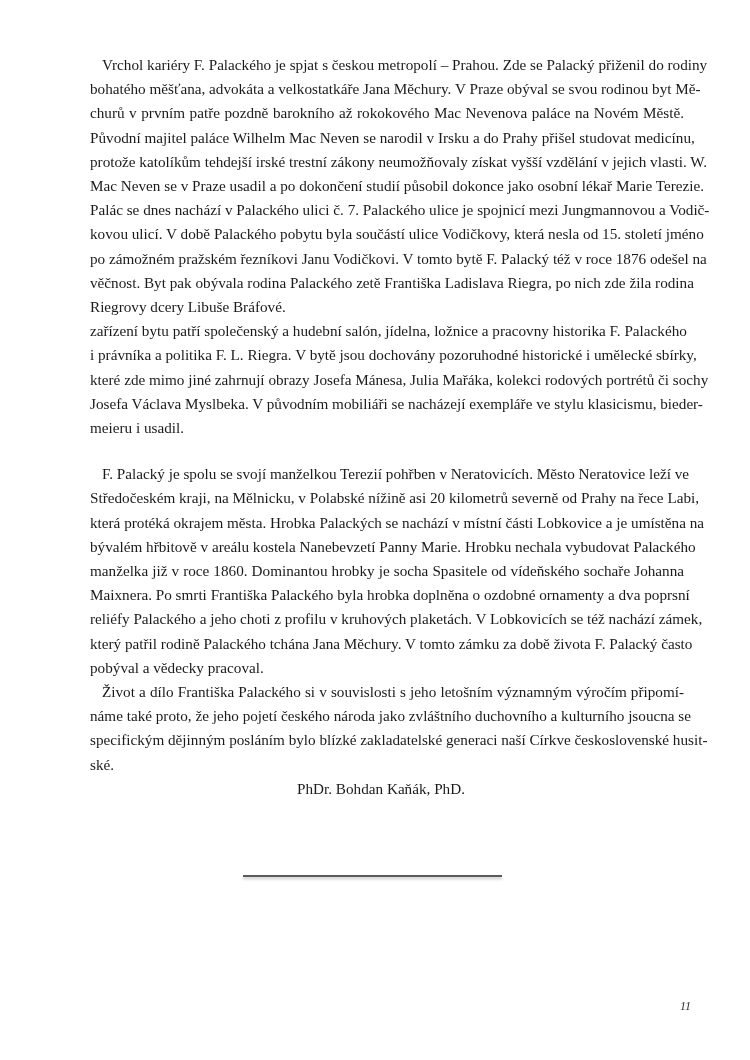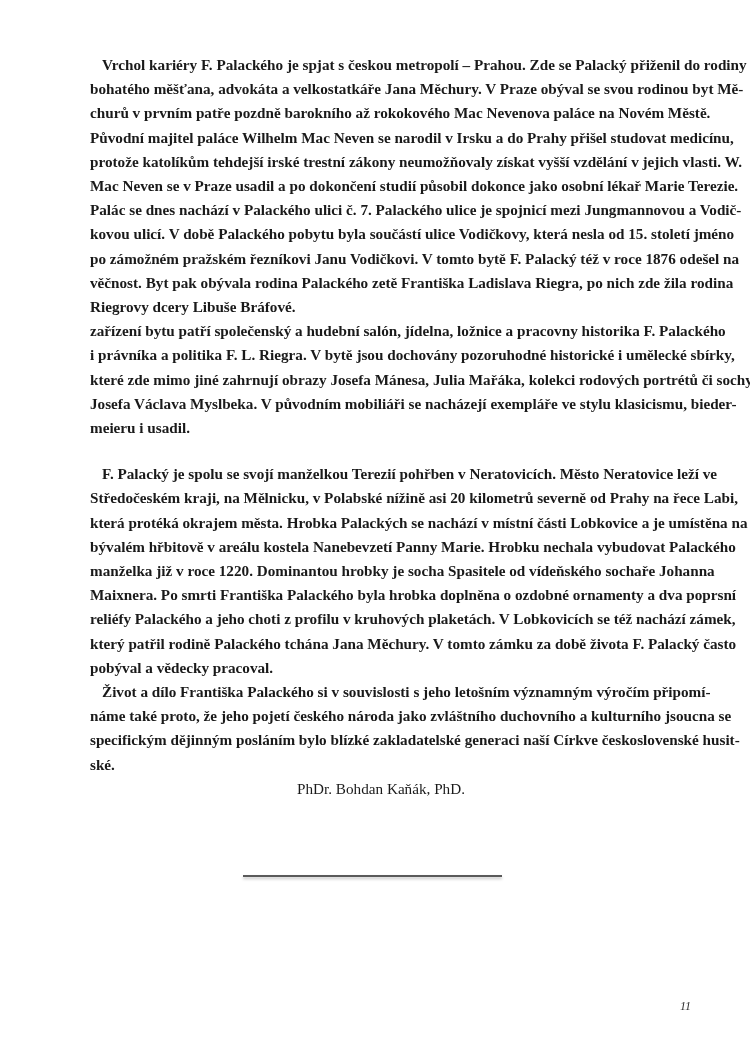--- a/index.html
+++ b/index.html
@@ -3,21 +3,21 @@
 <meta charset="utf-8">
 <style>
   html, body { margin: 0; padding: 0; background: #ffffff; }
   body { width: 750px; height: 1060px; position: relative; overflow: hidden; }
   .page {
     position: absolute; left: 78px; top: 53px; width: 606px;
     font-family: "Liberation Serif", "DejaVu Serif", serif;
     font-size: 15.2px; line-height: 24.2px; color: #1a1a1a;
     text-align: justify; hyphens: manual;
   }
-  .page p { margin: 0; text-indent: 12px; font-weight: bold; }
+  .page p { margin: 0; text-indent: 12px; }
   .page .line { display: block; text-align: justify; text-align-last: justify; white-space: nowrap; }
   .page .line.last { text-align-last: left; }
   .signature { text-align: center; margin-top: 0; }
   .divider {
     position: absolute; left: 243px; top: 875px; width: 259px; height: 2px;
     background: #5a5a5a; box-shadow: 0 2px 3px rgba(0,0,0,0.25);
   }
   .page-number {
     position: absolute; left: 680px; top: 999px;
     font-family: "Liberation Serif", "DejaVu Serif", serif; font-size: 12px; color: #333; font-style: italic;
@@ -45,21 +45,21 @@
     <span class="line">i právníka a politika F. L. Riegra. V bytě jsou dochovány pozoruhodné historické i umělecké sbírky,</span>
     <span class="line">které zde mimo jiné zahrnují obrazy Josefa Mánesa, Julia Mařáka, kolekci rodových portrétů či sochy</span>
     <span class="line">Josefa Václava Myslbeka. V původním mobiliáři se nacházejí exempláře ve stylu klasicismu, bieder-</span>
     <span class="line last">meieru i usadil.</span>
   </p>
   <p>
     <span class="line" style="padding-left: 12px; margin-top: 22px;">F. Palacký je spolu se svojí manželkou Terezií pohřben v Neratovicích. Město Neratovice leží ve</span>
     <span class="line">Středočeském kraji, na Mělnicku, v Polabské nížině asi 20 kilometrů severně od Prahy na řece Labi,</span>
     <span class="line">která protéká okrajem města. Hrobka Palackých se nachází v místní části Lobkovice a je umístěna na</span>
     <span class="line">bývalém hřbitově v areálu kostela Nanebevzetí Panny Marie. Hrobku nechala vybudovat Palackého</span>
-    <span class="line">manželka již v roce 1220. Dominantou hrobky je socha Spasitele od vídeňského sochaře Johanna</span>
+    <span class="line">manželka již v roce 1860. Dominantou hrobky je socha Spasitele od vídeňského sochaře Johanna</span>
     <span class="line">Maixnera. Po smrti Františka Palackého byla hrobka doplněna o ozdobné ornamenty a dva poprsní</span>
     <span class="line">reliéfy Palackého a jeho choti z profilu v kruhových plaketách. V Lobkovicích se též nachází zámek,</span>
     <span class="line">který patřil rodině Palackého tchána Jana Měchury. V tomto zámku za době života F. Palacký často</span>
     <span class="line last">pobýval a vědecky pracoval.</span>
   </p>
   <p>
     <span class="line" style="padding-left: 12px;">Život a dílo Františka Palackého si v souvislosti s jeho letošním významným výročím připomí-</span>
     <span class="line">náme také proto, že jeho pojetí českého národa jako zvláštního duchovního a kulturního jsoucna se</span>
     <span class="line">specifickým dějinným posláním bylo blízké zakladatelské generaci naší Církve československé husit-</span>
     <span class="line last">ské.</span>

